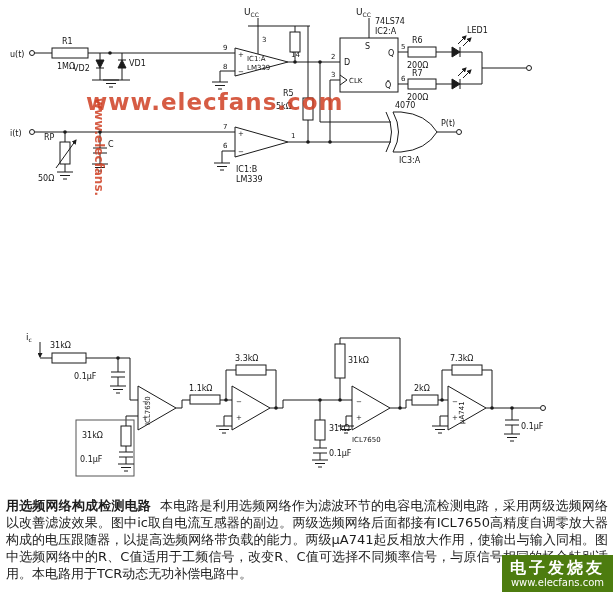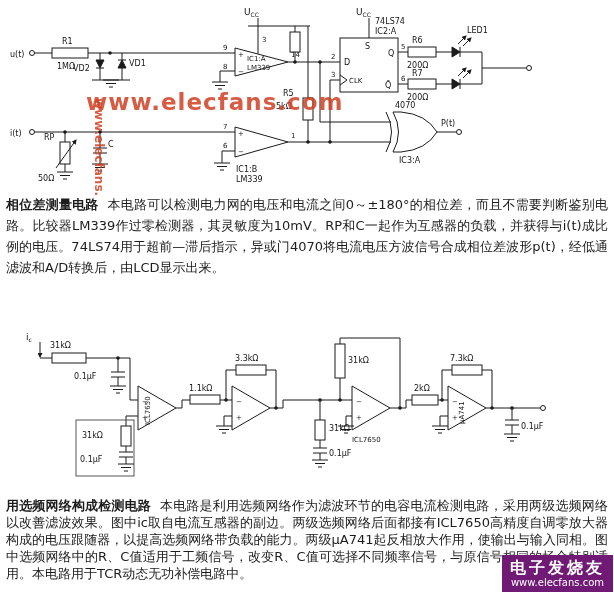--- a/index.html
+++ b/index.html
@@ -17,21 +17,21 @@
   svg .t7{font-size:7px;}
   svg .t9{font-size:9px;}
   .dot{fill:#1b1b1b;stroke:none;}
   .term{fill:#fff;stroke:#1b1b1b;}
   .wm{fill:#cf4024;opacity:.85;font-size:23px;font-weight:bold;letter-spacing:1px;}
   .wmv{fill:#cf4024;opacity:.85;font-size:12px;font-weight:bold;}
   .para{position:absolute;left:6px;width:602px;text-align:justify;color:#1c1c1c;}
   .p1{top:194px;font-size:13px;line-height:21px;}
   .p2{top:497px;font-size:13px;line-height:17px;}
   .ptitle{font-weight:bold;margin-right:9px;}
-  .logo{position:absolute;right:1px;bottom:1px;width:111px;height:37px;background:#701a75;
+  .logo{position:absolute;right:1px;bottom:1px;width:111px;height:37px;background:#4d7c0f;
         color:#fff;text-align:center;z-index:9;display:flex;flex-direction:column;
         justify-content:center;cursor:pointer;}
   .logo-cn{font-size:16px;font-weight:bold;letter-spacing:3px;line-height:18px;}
   .logo-en{font-size:10px;line-height:12px;}
 </style>
 </head>
 <body>
 
 <div class="page">
 
@@ -183,23 +183,20 @@
       <text x="10" y="136">i(t)</text>
       <text x="44" y="140">RP</text>
       <text x="38" y="181">50Ω</text>
       <text x="108" y="147">C</text>
     </g>
 
     <text x="86" y="110" class="wm">www.elecfans.com</text>
     <text class="wmv" transform="translate(95,98) rotate(90)">www.elecfans.com</text>
   </svg>
 
-  <div class="para p1">
-    <span class="ptitle">相位差测量电路</span><span>本电路可以检测电力网的电压和电流之间0～±180°的相位差，而且不需要判断鉴别电路。比较器LM339作过零检测器，其灵敏度为10mV。RP和C一起作为互感器的负载，并获得与i(t)成比例的电压。74LS74用于超前—滞后指示，异或门4070将电流电压方波信号合成相位差波形p(t)，经低通滤波和A/D转换后，由LCD显示出来。</span>
-  </div>
 
   <svg id="c2" class="circ" width="614" height="168" viewBox="0 0 614 168">
     <g>
       <line x1="40" y1="14" x2="40" y2="29" marker-end="url(#arr)"></line>
       <line x1="40" y1="30" x2="52" y2="30"></line>
       <line x1="86" y1="30" x2="130" y2="30"></line>
       <line x1="130" y1="30" x2="130" y2="72"></line>
         <line x1="130" y1="72" x2="138" y2="72"></line>
       <line x1="118" y1="30" x2="118" y2="44"></line>
         <line x1="118" y1="49" x2="118" y2="58"></line>

